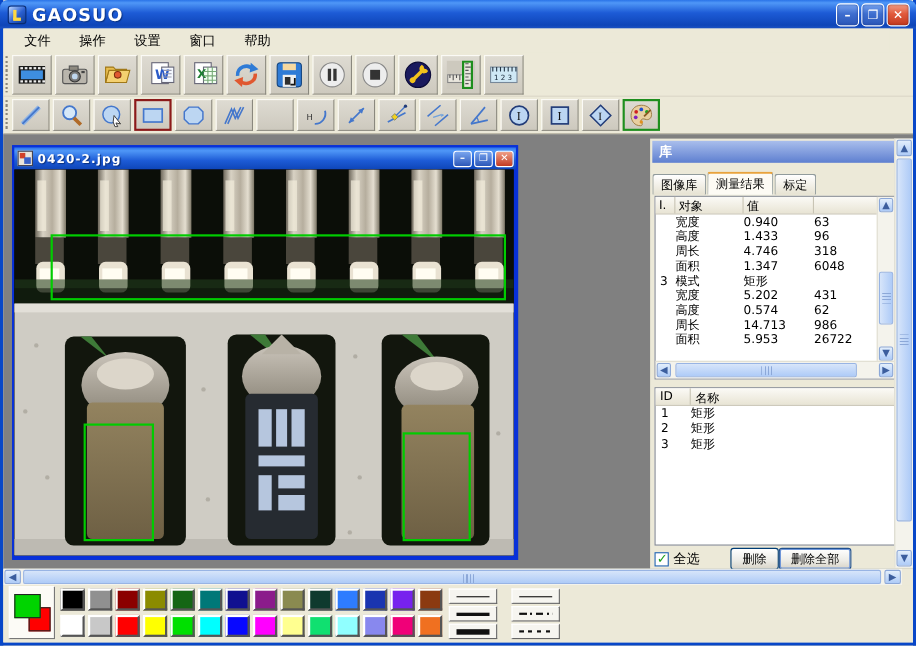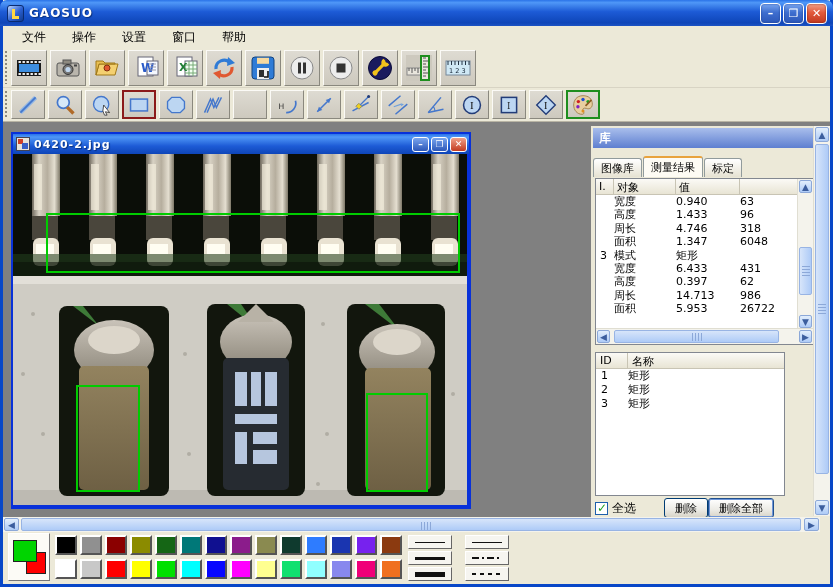--- a/index.html
+++ b/index.html
@@ -7,21 +7,21 @@
   body { font-family:"DejaVu Sans","Liberation Sans",sans-serif; font-size:12px; overflow:hidden; background:#ECE9D8; }
   .app { position:relative; width:833px; height:587px; background:#ECE9D8; border-left:3px solid #0847C8; border-right:3px solid #0847C8; border-bottom:3px solid #0847C8; }
 
   
   .titlebar { position:absolute; left:-3px; top:0; width:833px; height:26px;
     background:linear-gradient(180deg,#2A73E8 0%,#4F97F7 10%,#1D5BD6 45%,#0E45B8 88%,#1C53C4 100%);
     border-radius:7px 7px 0 0; display:flex; align-items:center; padding:0 4px; }
   .app-logo { width:17px; height:17px; margin:0 5px 0 3px; background:linear-gradient(135deg,#BFD8FF,#2A5FD0 55%,#123C90); border:1px solid #0A2B70; border-radius:3px; position:relative; }
   .app-logo:before { content:""; position:absolute; left:4px; top:3px; width:3px; height:9px; background:#FFD840; }
   .app-logo:after  { content:""; position:absolute; left:4px; top:10px; width:7px; height:3px; background:#FFD840; }
-  .title-text { color:#fff; font-weight:bold; font-size:12px; letter-spacing:1px; text-shadow:1px 1px 1px #09307E; flex:1; }
+  .title-text { color:#fff; font-weight:bold; font-size:16px; letter-spacing:1px; text-shadow:1px 1px 1px #09307E; flex:1; }
   .winbtns { display:flex; gap:2px; margin-right:2px; }
   .winbtn { width:21px; height:21px; border-radius:4px; border:1px solid #fff; color:#fff; font-size:11px; line-height:19px; text-align:center; font-weight:bold;
     background:linear-gradient(180deg,#79A5EF 0%,#3E6ECF 45%,#2C57B8 100%); box-shadow:inset 0 0 2px #1C3E8E; }
   .winbtn.close { background:linear-gradient(180deg,#F0A088 0%,#E25A3C 45%,#C23A20 100%); box-shadow:inset 0 0 2px #7E1C08; }
 
   
   .menubar { position:absolute; left:0; top:26px; width:806px; height:22px; background:#ECE9D8; display:flex; align-items:center; padding-left:10px; }
   .menu-item { padding:2px 9px; margin-right:8px; color:#000; cursor:default; }
 
   
@@ -63,21 +63,21 @@
   .results-frame { left:4px; top:52px; width:219px; height:167px; }
   .rt-head { display:flex; height:16px; background:linear-gradient(180deg,#FBFAF6,#E8E4D4); border-bottom:1px solid #C8C4B4; font-size:11px; }
   .rt-head span { padding:1px 3px; border-right:1px solid #C8C4B4; }
   .rt-body { position:absolute; left:0; top:16px; right:16px; bottom:16px; overflow:hidden; font-size:11px; }
   .rt-row { display:flex; height:13.4px; line-height:13.4px; white-space:nowrap; }
   .rt-c0 { width:18px; padding-left:4px; }
   .rt-c1 { width:62px; }
   .rt-c2 { width:64px; }
   .rt-c3 { flex:1; }
 
-  .list-frame { left:4px; top:226px; width:190px; height:144px; }
+  .list-frame { left:4px; top:226px; width:219px; height:144px; }
   .lt-head { display:flex; height:16px; background:linear-gradient(180deg,#FBFAF6,#E8E4D4); border-bottom:1px solid #C8C4B4; font-size:11px; }
   .lt-head span { padding:1px 4px; border-right:1px solid #C8C4B4; }
   .lt-row { display:flex; height:14px; line-height:14px; font-size:11px; }
   .lt-c0 { width:32px; padding-left:5px; }
 
   .panel-bottom { position:absolute; left:4px; top:372px; width:219px; height:20px; display:flex; align-items:center; }
   .checkbox { width:13px; height:13px; border:1px solid #1D5FAB; background:#fff; margin-right:4px; position:relative; }
   .checkbox:before { content:"✓"; position:absolute; left:1px; top:-2px; color:#21A121; font-size:12px; font-weight:bold; }
   .xpbtn { height:20px; padding:1px 10px; font-size:11px; background:linear-gradient(180deg,#FFFFFF,#ECEBE5 60%,#D8D4C8); border:1px solid #003C74; border-radius:3px; }
   .xpbtn.default { box-shadow:0 0 0 1px #6F96D8 inset; border-color:#20508E; }
@@ -615,27 +615,27 @@
             </div>
             <div class="rt-row">
               <span class="rt-c0">3</span>
               <span class="rt-c1">模式</span>
               <span class="rt-c2">矩形</span>
               <span class="rt-c3"></span>
             </div>
             <div class="rt-row">
               <span class="rt-c0"></span>
               <span class="rt-c1">宽度</span>
-              <span class="rt-c2">6.433</span>
+              <span class="rt-c2">5.202</span>
               <span class="rt-c3">431</span>
             </div>
             <div class="rt-row">
               <span class="rt-c0"></span>
               <span class="rt-c1">高度</span>
-              <span class="rt-c2">0.397</span>
+              <span class="rt-c2">0.574</span>
               <span class="rt-c3">62</span>
             </div>
             <div class="rt-row">
               <span class="rt-c0"></span>
               <span class="rt-c1">周长</span>
               <span class="rt-c2">14.713</span>
               <span class="rt-c3">986</span>
             </div>
             <div class="rt-row">
               <span class="rt-c0"></span>

